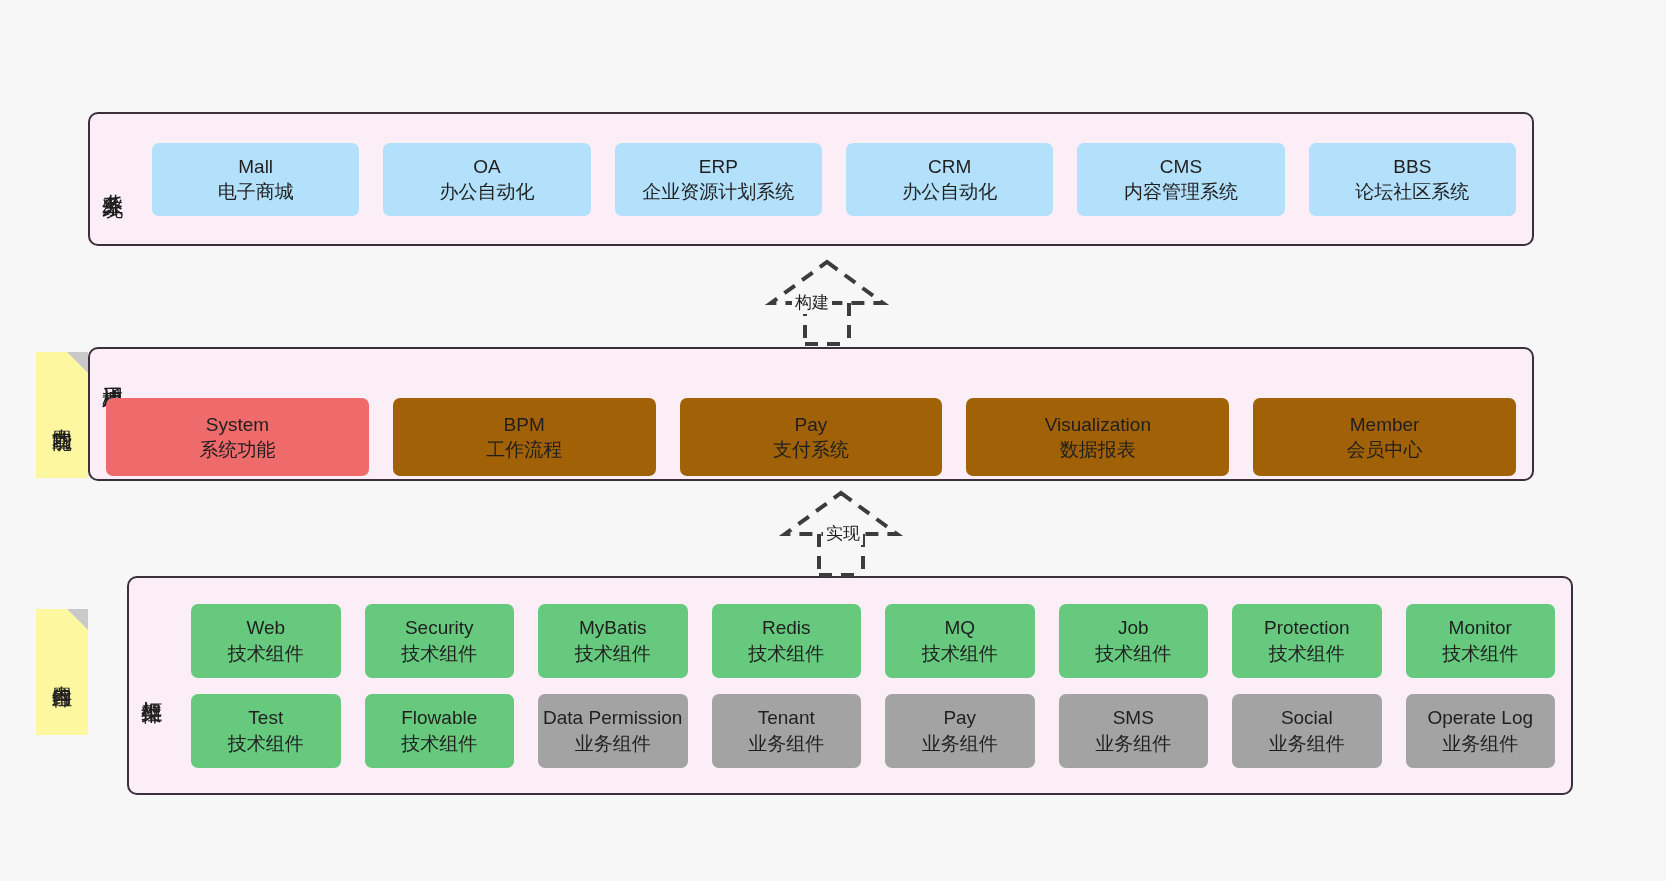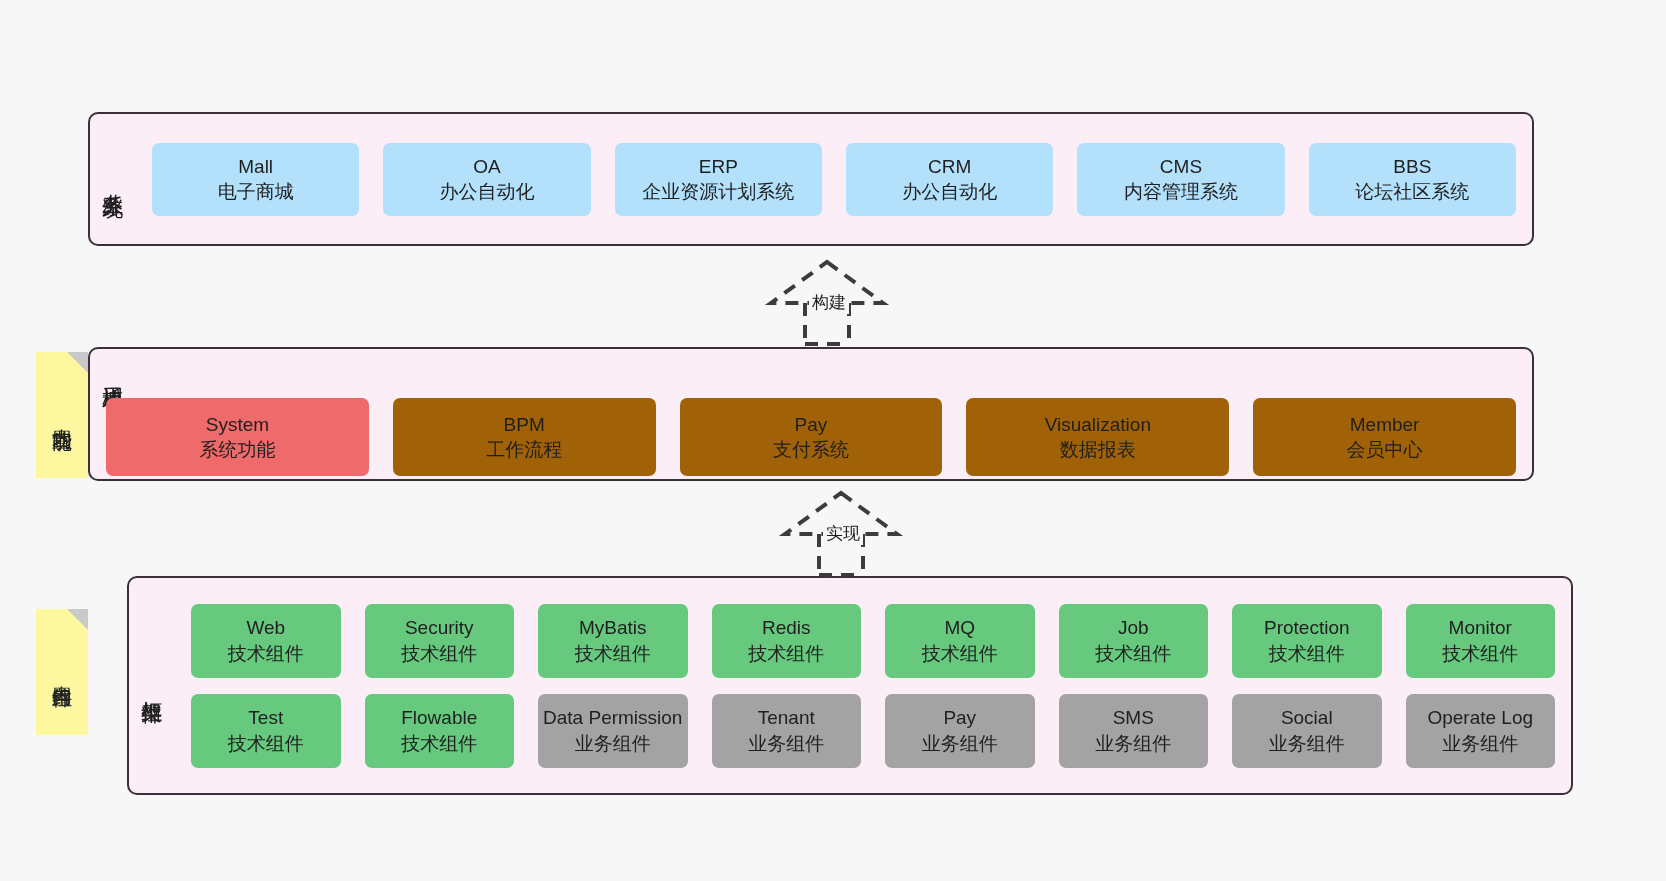--- a/index.html
+++ b/index.html
@@ -122,21 +122,21 @@
   .arrow svg { display: block; overflow: visible; }
   .arrow-label {
     position: absolute;
     font-size: 17px;
     color: #1f1f1f;
     background: #f7f7f7;
     padding: 0 3px;
     white-space: nowrap;
   }
   .ar1 { left: 752px; top: 258px; }
-  .ar1 .arrow-label { left: 57px; top: 33px; }
+  .ar1 .arrow-label { left: 40px; top: 33px; }
   .ar2 { left: 766px; top: 489px; font-family: Liberation Mono, monospace; }
   .ar2 .arrow-label { left: 57px; top: 33px; }
 </style>
 </head>
 <body>
 
 <div class="canvas">
 
   <div class="layer l1">
     <div class="layer-title">业务系统</div>

